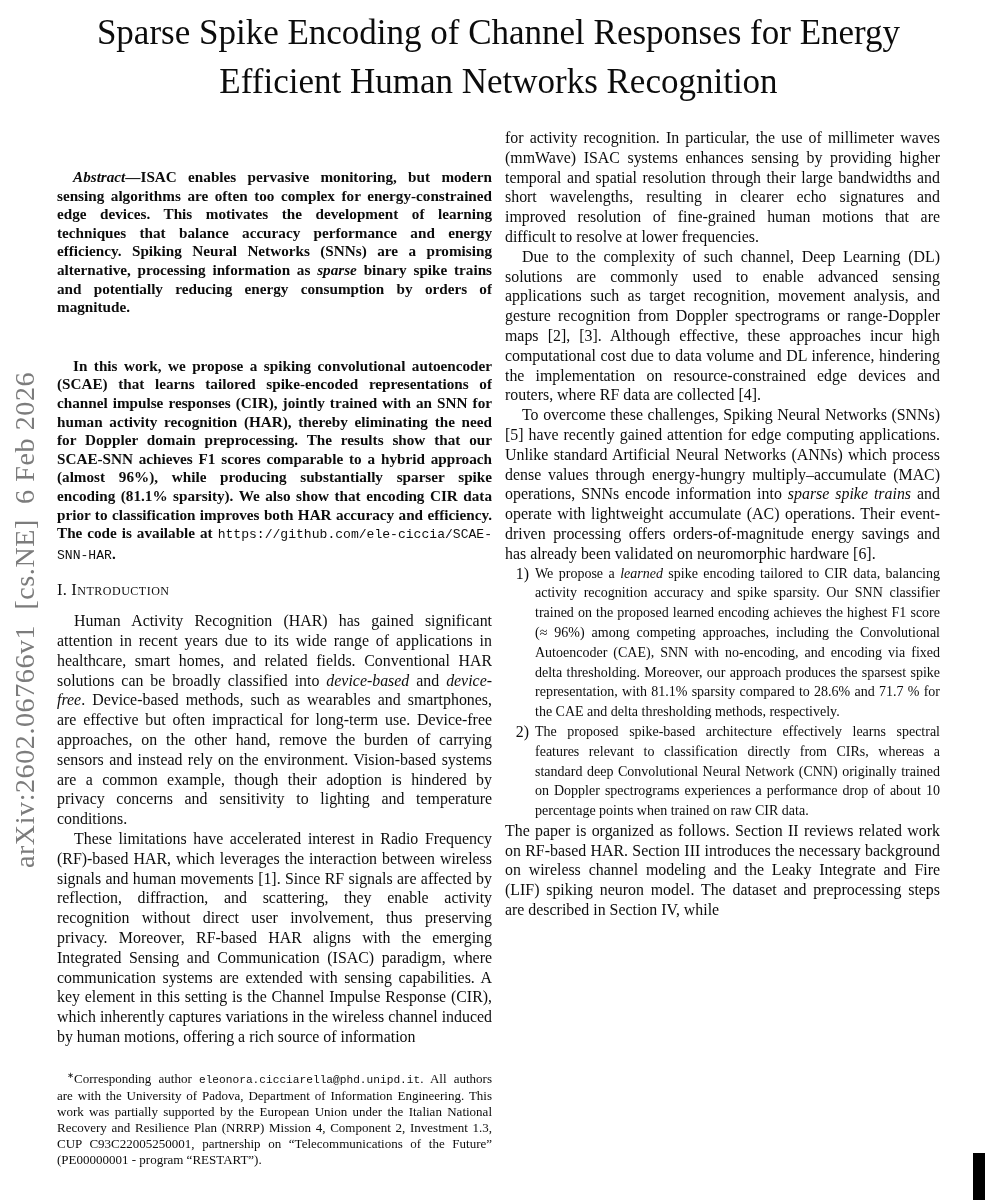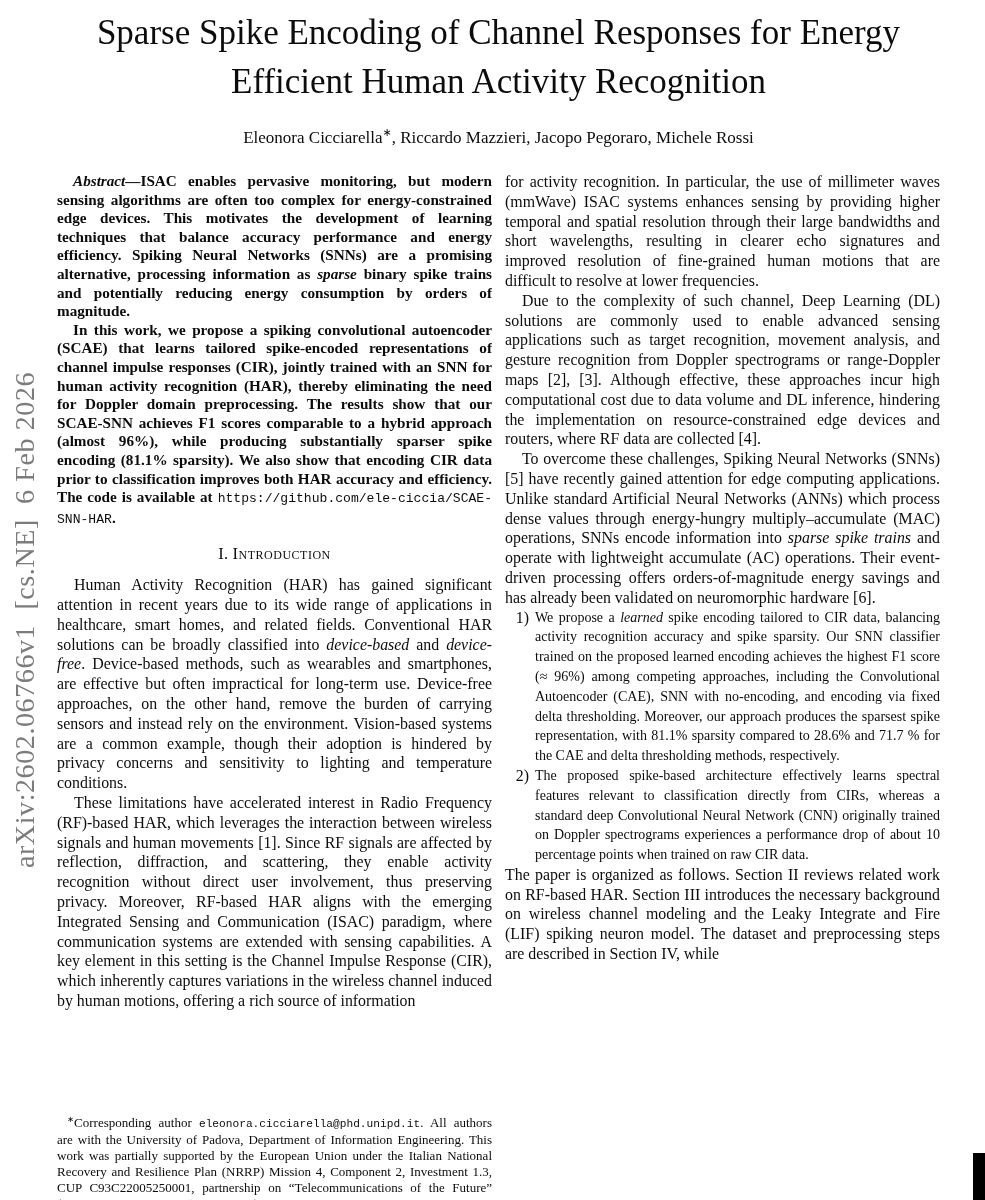--- a/index.html
+++ b/index.html
@@ -36,26 +36,26 @@
 
   p.para {
     text-align: justify; font-size: 15.9px; line-height: 19.8px;
     text-indent: 17px; hyphens: auto; font-family: Liberation Serif, serif; -webkit-hyphens: auto;
   }
   p.noindent { text-indent: 0; }
 
   p.abs {
     text-align: justify; font-weight: bold;
     font-size: 15.2px; line-height: 18.6px;
-    text-indent: 16px; hyphens: auto; -webkit-hyphens: auto;
+    text-indent: 16px; hyphens: auto; margin-top: 40px; -webkit-hyphens: auto;
   }
   p.idx { margin-top: 6px; }
 
   .heading {
-    text-align: center; font-size: 16.5px;
+    font-size: 16.5px;
     margin: 15px 0 11px 0; letter-spacing: 0.2px;
   }
 
   .footnote {
     margin-top: auto;
     font-size: 13px; line-height: 16px;
     text-align: justify; text-indent: 10px;
     hyphens: auto; -webkit-hyphens: auto;
   }
 
@@ -89,23 +89,22 @@
 </style>
 </head>
 <body>
 
 <div class="page">
 
   <div class="arxiv">arXiv:2602.06766v1  [cs.NE]  6 Feb 2026</div>
 
   <div class="content">
 
-    <h1 class="title">Sparse Spike Encoding of Channel Responses for Energy Efficient Human Activity Recognition</h1>
+    <h1 class="title">Sparse Spike Encoding of Channel Responses for Energy Efficient Human Networks Recognition</h1>
 
-    <div class="authors"><span>Eleonora Cicciarella</span><span class="sup">∗</span><span>, Riccardo Mazzieri, Jacopo Pegoraro, Michele Rossi</span></div>
 
     <div class="cols">
 
       <div class="col">
         <p class="abs"><span class="bi">Abstract</span><span class="b">—ISAC enables pervasive monitoring, but modern sensing algorithms are often too complex for energy-constrained edge devices. This motivates the development of learning techniques that balance accuracy performance and energy efficiency. Spiking Neural Networks (SNNs) are a promising alternative, processing information as </span><span class="bi">sparse</span><span class="b"> binary spike trains and potentially reducing energy consumption by orders of magnitude.</span></p>
         <p class="abs"><span class="b">In this work, we propose a spiking convolutional autoencoder (SCAE) that learns tailored spike-encoded representations of channel impulse responses (CIR), jointly trained with an SNN for human activity recognition (HAR), thereby eliminating the need for Doppler domain preprocessing. The results show that our SCAE-SNN achieves F1 scores comparable to a hybrid approach (almost 96%), while producing substantially sparser spike encoding (81.1% sparsity). We also show that encoding CIR data prior to classification improves both HAR accuracy and efficiency. The code is available at </span><span class="mono">https://github.com/ele-ciccia/SCAE-SNN-HAR</span><span class="b">.</span></p>
 
         <div class="heading"><span>I.  </span><span class="sc">Introduction</span></div>
 
         <p class="para"><span>Human Activity Recognition (HAR) has gained significant attention in recent years due to its wide range of applications in healthcare, smart homes, and related fields. Conventional HAR solutions can be broadly classified into </span><span class="i">device-based</span><span> and </span><span class="i">device-free</span><span>. Device-based methods, such as wearables and smartphones, are effective but often impractical for long-term use. Device-free approaches, on the other hand, remove the burden of carrying sensors and instead rely on the environment. Vision-based systems are a common example, though their adoption is hindered by privacy concerns and sensitivity to lighting and temperature conditions.</span></p>

